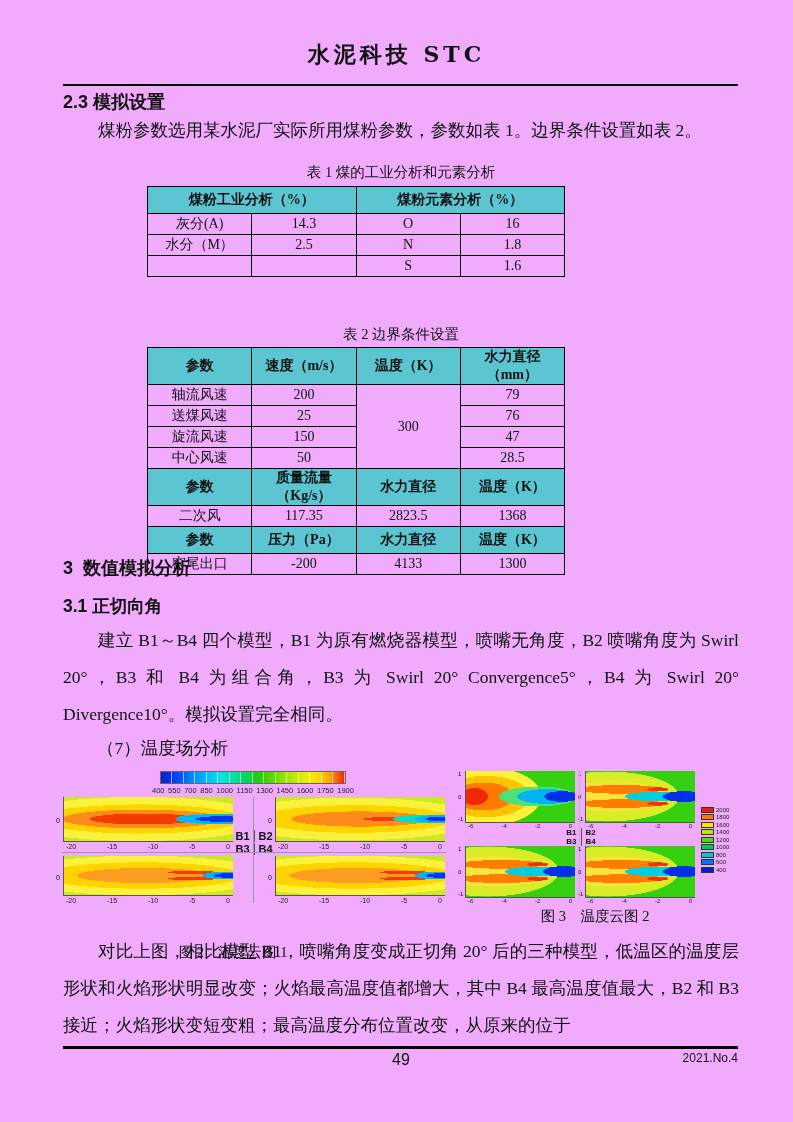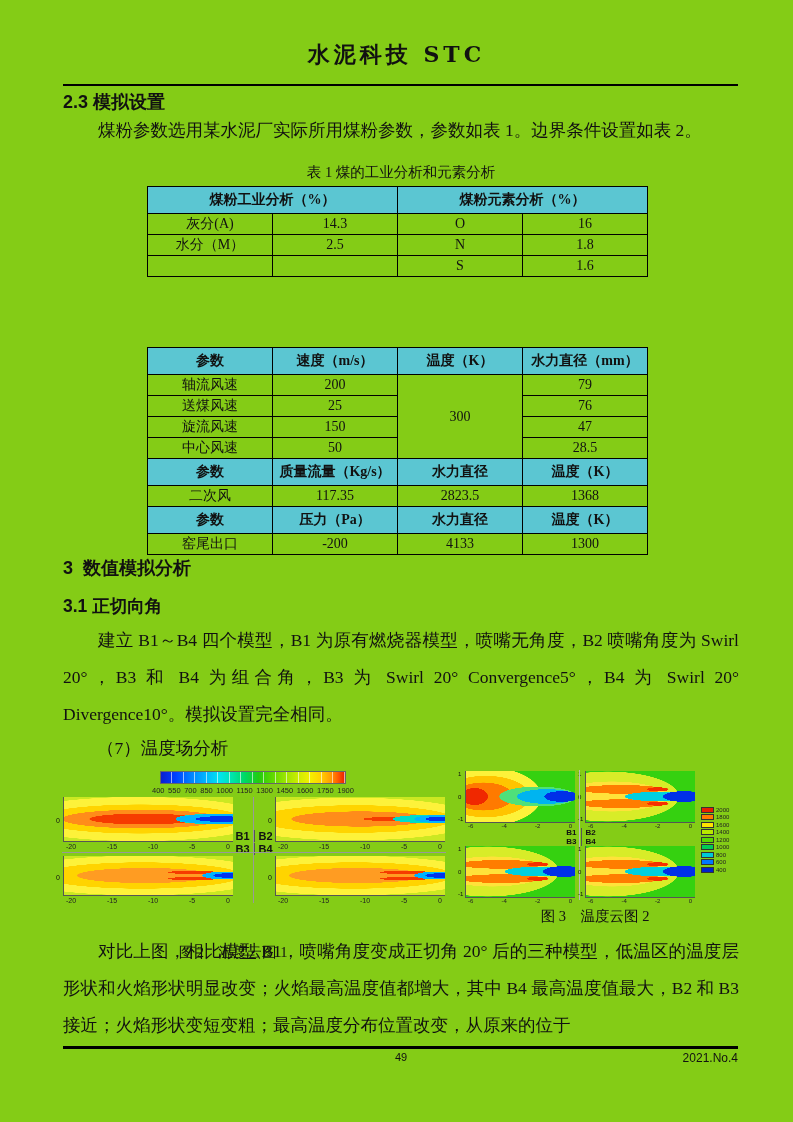--- a/index.html
+++ b/index.html
@@ -1,20 +1,20 @@
 <!DOCTYPE html>
 <html><head>
 <meta charset="utf-8">
 <style>
   :root{ --teal:#5bc6d2; --ink:#111; }
   *{ box-sizing:border-box; margin:0; padding:0; }
   body{ background:#888; }
   .page{
     position:relative; width:793px; height:1122px; margin:0 auto;
-    background:#84cc16; color:var(--ink);
+    background:#f0abfc; color:var(--ink);
     font-family:"Liberation Serif","DejaVu Serif",serif;
     overflow:hidden;
   }
   
   .journal-title{
     position:absolute; top:40px; left:0; right:0; text-align:center;
     font-size:22px; font-weight:bold; letter-spacing:4px;
     font-family:"DejaVu Serif",serif;
   }
   .header-rule{ position:absolute; top:84px; left:63px; right:55px; border-top:2px solid #000; }
@@ -22,21 +22,21 @@
   .h-sec{
     position:absolute; left:63px; font-family:"Liberation Sans","DejaVu Sans",sans-serif;
     font-weight:bold; font-size:18px; white-space:pre;
   }
   .para{
     position:absolute; left:63px; width:676px; font-size:17.5px;
     line-height:37px; text-indent:2em; text-align:justify;
   }
   .caption{ position:absolute; text-align:center; font-size:14.5px; }
   
-  table{ position:absolute; left:147px; width:501px; border-collapse:collapse; table-layout:fixed; }
+  table{ position:absolute; left:147px; width:418px; border-collapse:collapse; table-layout:fixed; }
   td{ border:1.5px solid #000; text-align:center; font-size:14px; height:21px; padding:0 2px; overflow:hidden; }
   td.hd{ background:var(--teal); font-weight:bold; height:27px; }
   
   .figstrip{ position:absolute; top:766px; left:60px; width:678px; height:140px; }
   .figgroup{ position:absolute; top:0; height:140px; }
   .fg2{ left:0; width:390px; }
   .fg3{ left:395px; width:283px; }
   .cbar-h{
     position:absolute; left:100px; top:5px; width:186px; height:13px; border:1px solid #666;
     background:
@@ -114,21 +114,21 @@
     radial-gradient(ellipse 46% 10% at 32% 64%, #ff7d00 0 84%, transparent 85%),
     radial-gradient(ellipse 58% 34% at 24% 50%, #ffe23a 0 86%, transparent 87%),
     radial-gradient(ellipse 72% 54% at 20% 50%, #d8ec28 0 90%, transparent 91%),
     #35d110; }
   
   .legend{ position:absolute; left:246px; top:40px; width:36px; font-family:"Liberation Sans",sans-serif; }
   .legend .lrow{ display:flex; align-items:center; height:7px; margin-bottom:0.5px; }
   .legend .sw{ width:13px; height:6px; border:0.5px solid #333; margin-right:2px; }
   .legend .lv{ font-size:6px; color:#222; }
   
-  .pageno{ position:absolute; top:1051px; left:63px; width:676px; text-align:center; font-size:11px;
+  .pageno{ position:absolute; top:1051px; left:63px; width:676px; text-align:center; font-size:16px;
     font-family:"Liberation Sans",sans-serif; }
   .issue{ position:absolute; top:1051px; right:55px; font-size:12px; font-family:"Liberation Sans",sans-serif; }
 </style>
 </head>
 <body>
 
 <div class="page">
 
   <div class="journal-title">水泥科技 STC</div>
   <div class="header-rule"></div>
@@ -158,20 +158,21 @@
     </tr>
     <tr>
       <td></td>
       <td></td>
       <td>S</td>
       <td>1.6</td>
     </tr>
   </tbody>
     </table>
 
+  <div class="caption" style="top:325px; left:63px; width:676px;">表 2 边界条件设置</div>
 
   <table style="top:347px;">
     <tbody>
         <tr>
       <td class="hd">参数</td>
       <td class="hd">速度（m/s）</td>
       <td class="hd">温度（K）</td>
       <td class="hd">水力直径（mm）</td>
     </tr>
     <tr>

